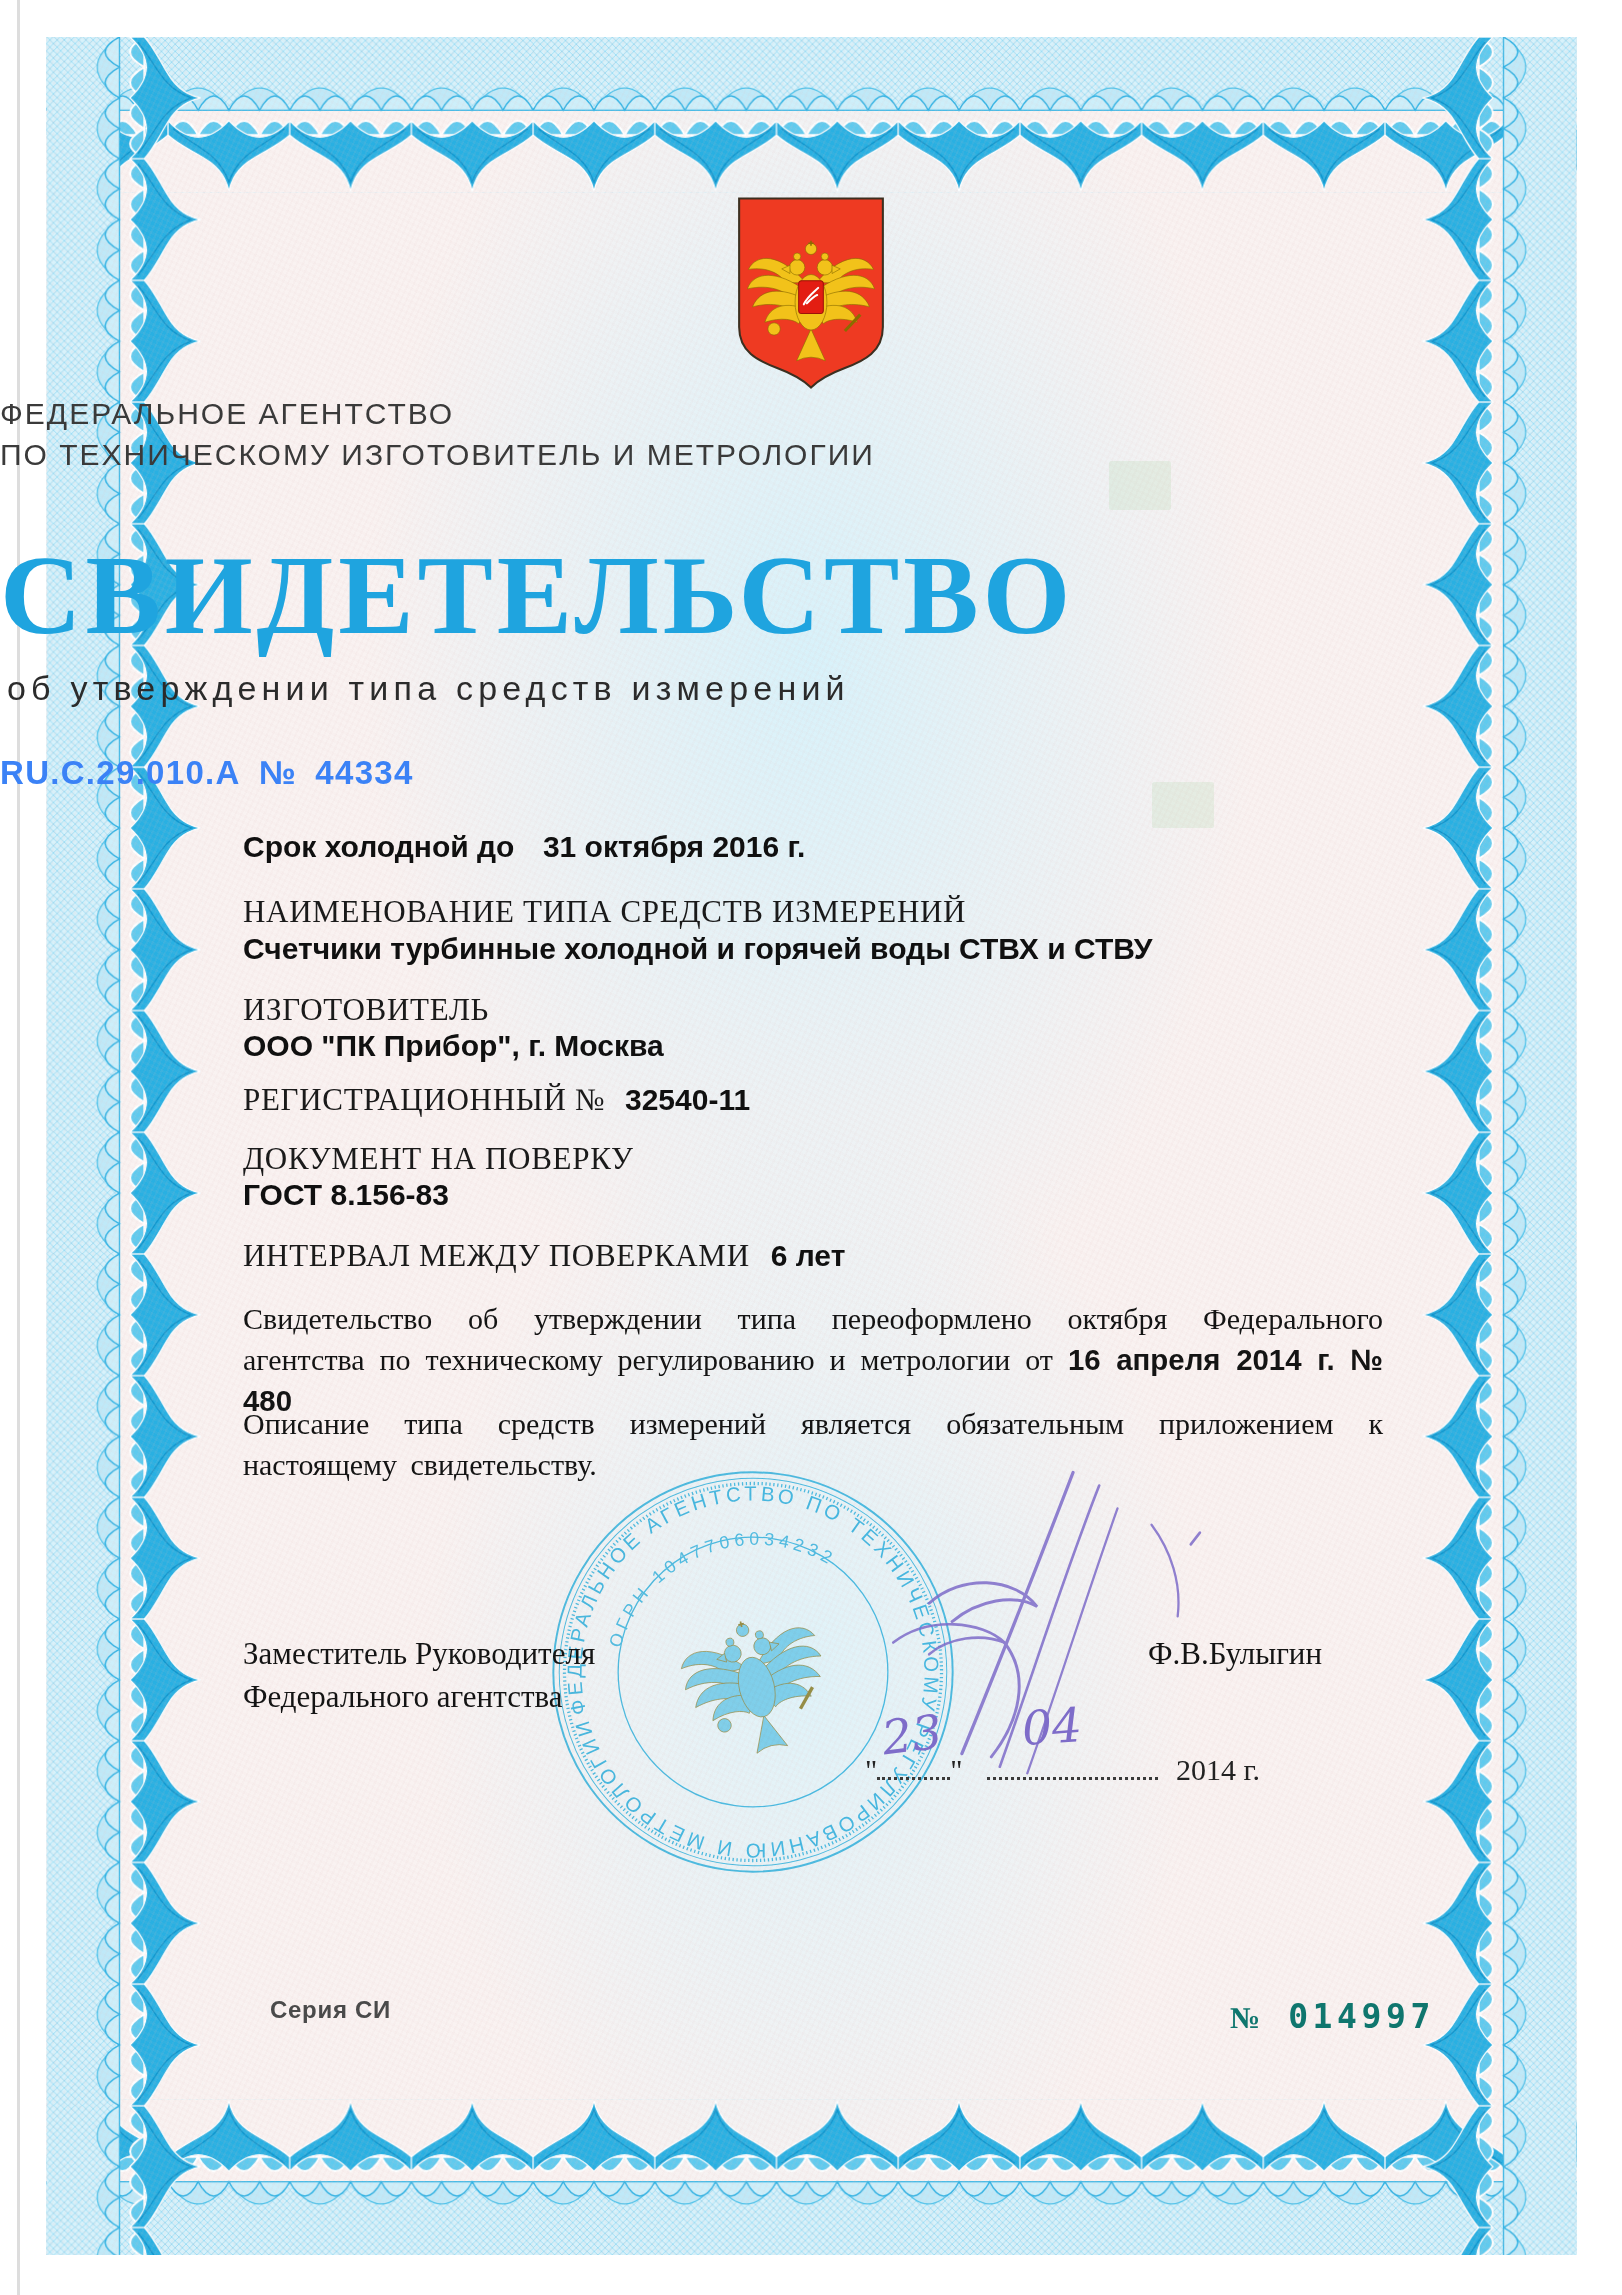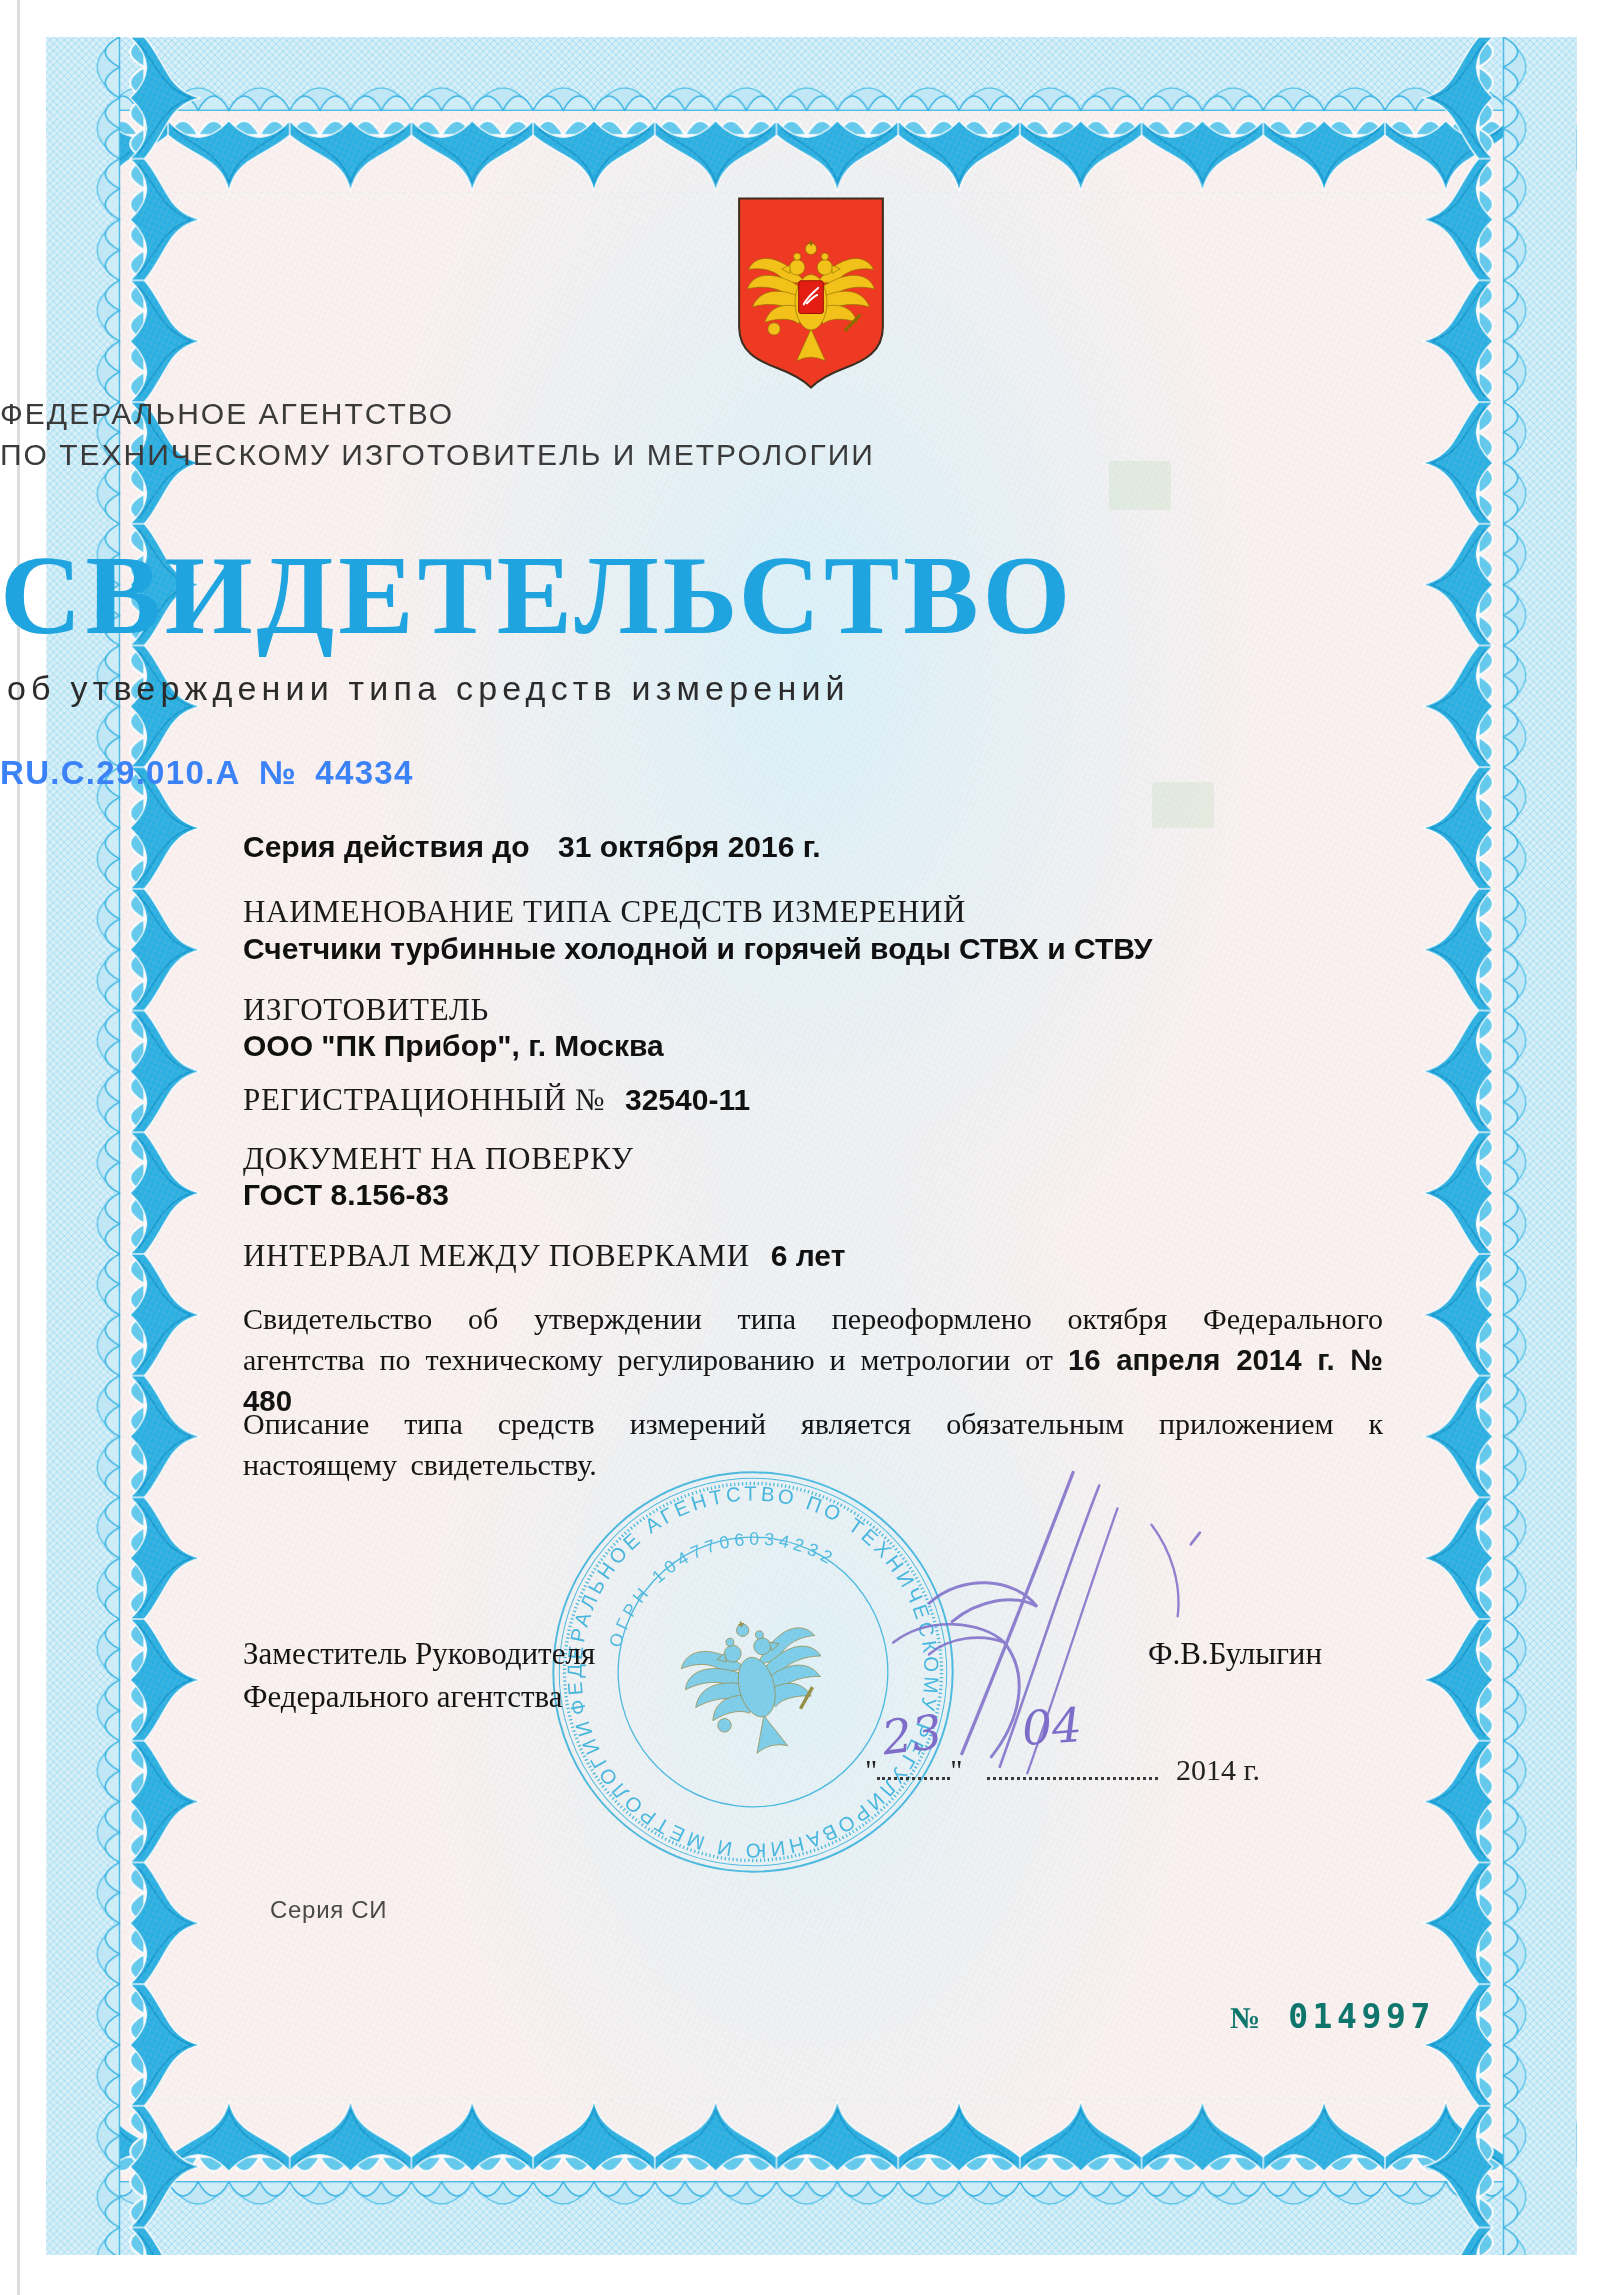--- a/index.html
+++ b/index.html
@@ -141,21 +141,21 @@
 <div class="abs center agency" style="top:393px;">ФЕДЕРАЛЬНОЕ АГЕНТСТВО</div>
 <div class="abs center agency" style="top:434px;">ПО ТЕХНИЧЕСКОМУ ИЗГОТОВИТЕЛЬ И МЕТРОЛОГИИ</div>
 
 <div class="abs center cert-title" style="top:538px;">СВИДЕТЕЛЬСТВО</div>
 <div class="abs center cert-subtitle" style="top:669px;padding-left:7px;">об утверждении типа средств измерений</div>
 <div class="abs center cert-number" style="top:754px;">
   <span>RU.C.29.010.A</span><span class="gap"></span><span>№</span><span class="gap"></span><span>44334</span>
 </div>
 
 <div class="abs bold-sans" style="left:243px;top:830px;">
-  <span>Серия действия до</span>
+  <span>Срок холодной до</span>
   <span style="display:inline-block;width:11.8px;"></span>
   <span>31 октября 2016 г.</span>
 </div>
 
 <div class="abs label-serif" style="left:243px;top:894px;">НАИМЕНОВАНИЕ ТИПА СРЕДСТВ ИЗМЕРЕНИЙ</div>
 <div class="abs bold-sans" style="left:243px;top:932px;">Счетчики турбинные холодной и горячей воды СТВХ и СТВУ</div>
 
 <div class="abs label-serif" style="left:243px;top:992px;">ИЗГОТОВИТЕЛЬ</div>
 <div class="abs bold-sans" style="left:243px;top:1029px;">ООО "ПК Прибор", г. Москва</div>
 
@@ -222,19 +222,19 @@
 
 <div class="hand" style="left:882px;top:1707px;transform:rotate(-7deg);">23</div>
 <div class="hand" style="left:1022px;top:1699px;transform:rotate(-4deg);">04</div>
 
 <div class="abs date-line" style="left:865px;top:1751px;">
   <span>"</span><span class="dots" style="width:73px;"></span><span>"</span>
   <span style="display:inline-block;width:17px;"></span><span class="dots" style="width:171px;"></span>
   <span style="display:inline-block;width:10.5px;"></span><span>2014 г.</span>
 </div>
 
-<div class="abs footer-series" style="left:270px;top:1896px;">Серия СИ</div>
+<div class="abs footer-series" style="left:270px;top:1996px;font-weight:bold;">Серия СИ</div>
 <div class="abs footer-number" style="left:1230px;top:1997px;">
   <span>№</span>
   <span style="display:inline-block;width:13px;"></span>
   <span class="digits">014997</span>
 </div>
 
 
 </body></html>

